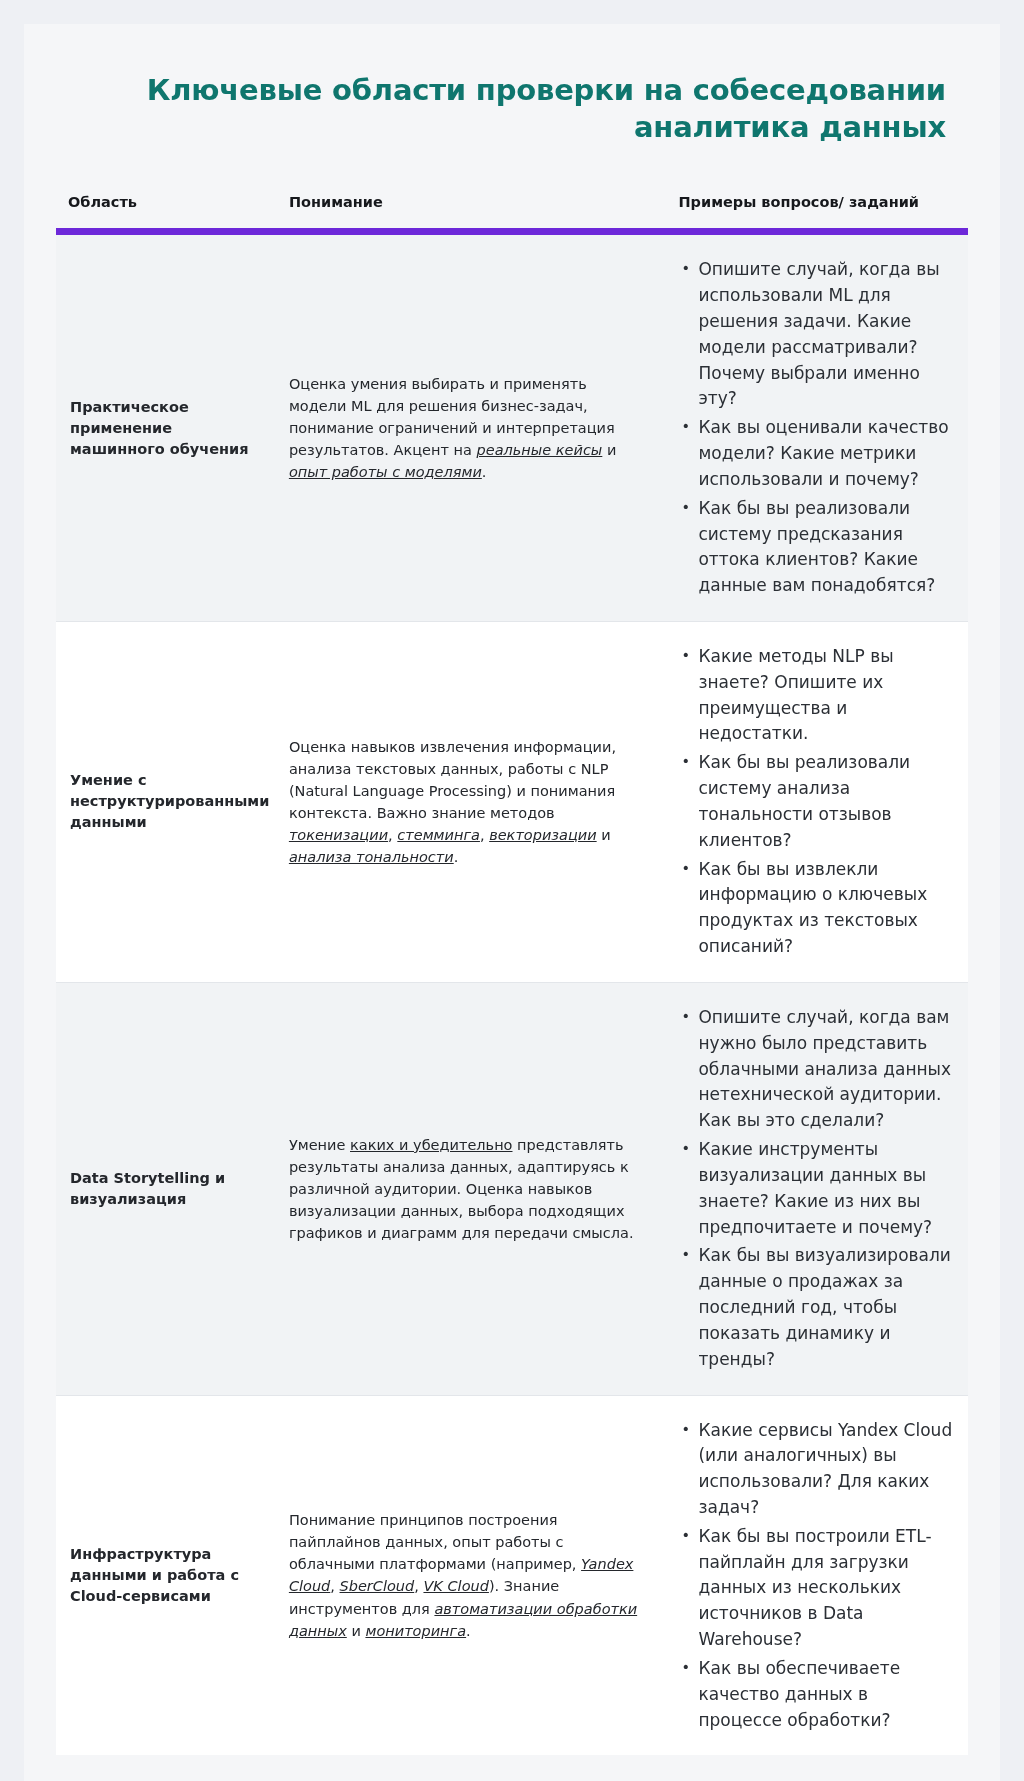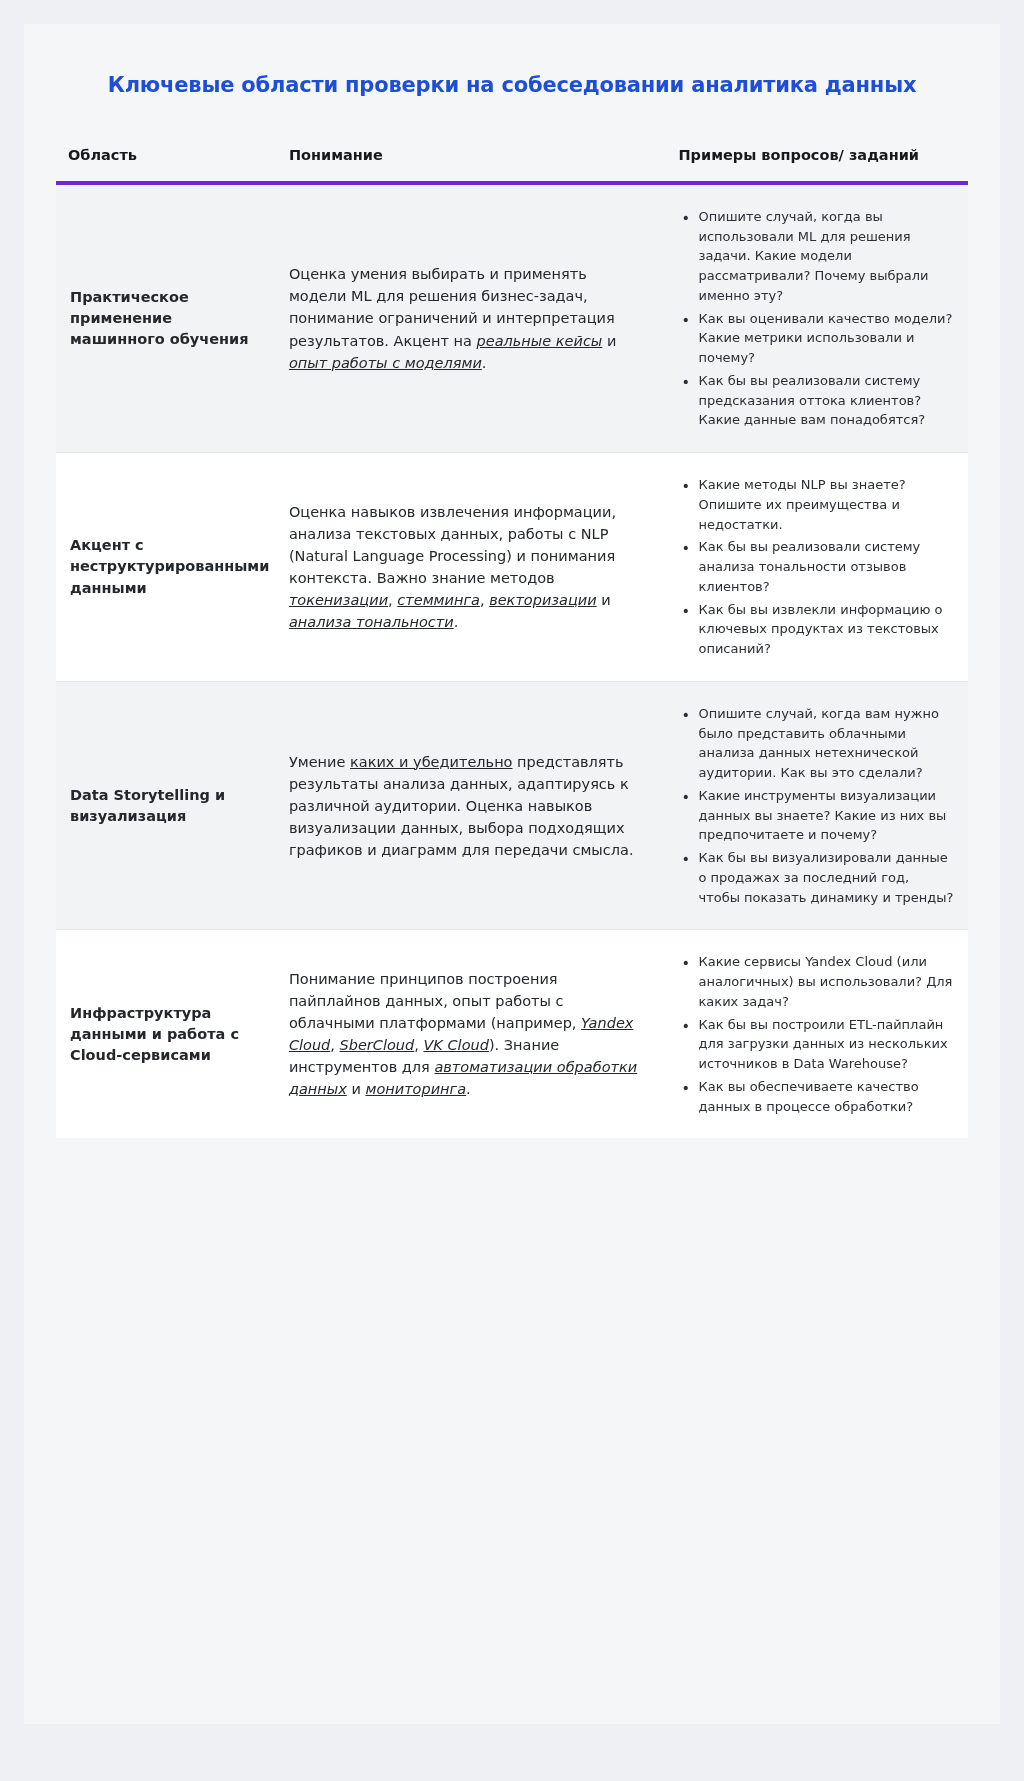--- a/index.html
+++ b/index.html
@@ -21,46 +21,46 @@
     padding: 24px 24px 40px 24px;
   }
   .sheet {
     background: #f5f6f8;
     width: 976px;
     box-sizing: border-box;
     padding: 30px 32px 40px 32px;
     min-height: 1700px;
   }
   .doc-title {
-    font-size: 21px;
+    font-size: 29px;
     line-height: 1.28;
     font-weight: bold;
-    color: #1d4ed8;
-    text-align: center;
+    color: #0f766e;
+    text-align: right;
     margin: 18px 22px 46px 22px;
     letter-spacing: -0.2px;
   }
   table.areas {
     width: 100%;
     border-collapse: collapse;
     table-layout: fixed;
   }
   table.areas col.c-area  { width: 24.0%; }
   table.areas col.c-desc  { width: 42.5%; }
   table.areas col.c-quest { width: 33.5%; }
 
   table.areas thead th {
     text-align: left;
     vertical-align: top;
     font-size: 14.5px;
     font-weight: bold;
     color: #16181c;
     padding: 0 14px 16px 14px;
     line-height: 1.38;
-    border-bottom: 4px solid #6d28d9;
+    border-bottom: 7px solid #6d28d9;
   }
   table.areas thead th.h-area  { padding-left: 12px; }
   table.areas thead th.h-quest { padding-left: 16px; margin-top: 6px; }
 
   table.areas tbody tr.row-shaded { background: #f1f3f5; }
   table.areas tbody tr.row-plain  { background: #ffffff; }
   table.areas tbody tr { border-bottom: 1px solid #e3e6ea; }
   table.areas tbody tr:last-child { border-bottom: none; }
 
   table.areas td {
@@ -87,21 +87,21 @@
     padding-right: 14px;
     padding-top: 22px;
   }
   ul.qlist {
     margin: 0;
     padding: 0 0 0 20px;
     list-style: none;
   }
   ul.qlist li {
     position: relative;
-    font-size: 13px;
+    font-size: 17px;
     line-height: 1.52;
     color: #2b2f35;
     margin: 0 0 3px 0;
     padding-left: 2px;
   }
   ul.qlist li::before {
     content: "\2022";
     position: absolute;
     left: -15px;
     top: 0;
@@ -146,21 +146,21 @@
             <td class="cell-desc"><span>Оценка умения выбирать и применять модели ML для решения бизнес-задач, понимание ограничений и интерпретация результатов. Акцент на </span><span class="em-iu">реальные кейсы</span><span> и </span><span class="em-iu">опыт работы с моделями</span><span>.</span></td>
             <td class="cell-quest">
               <ul class="qlist">
                 <li>Опишите случай, когда вы использовали ML для решения задачи. Какие модели рассматривали? Почему выбрали именно эту?</li>
                 <li>Как вы оценивали качество модели? Какие метрики использовали и почему?</li>
                 <li>Как бы вы реализовали систему предсказания оттока клиентов? Какие данные вам понадобятся?</li>
               </ul>
             </td>
           </tr>
           <tr class="row-plain">
-            <td class="cell-area">Акцент с неструктурированными данными</td>
+            <td class="cell-area">Умение с неструктурированными данными</td>
             <td class="cell-desc"><span>Оценка навыков извлечения информации, анализа текстовых данных, работы с NLP (Natural Language Processing) и понимания контекста. Важно знание методов </span><span class="em-iu">токенизации</span><span>, </span><span class="em-iu">стемминга</span><span>, </span><span class="em-iu">векторизации</span><span> и </span><span class="em-iu">анализа тональности</span><span>.</span></td>
             <td class="cell-quest">
               <ul class="qlist">
                 <li>Какие методы NLP вы знаете? Опишите их преимущества и недостатки.</li>
                 <li>Как бы вы реализовали систему анализа тональности отзывов клиентов?</li>
                 <li>Как бы вы извлекли информацию о ключевых продуктах из текстовых описаний?</li>
               </ul>
             </td>
           </tr>
           <tr class="row-shaded">

